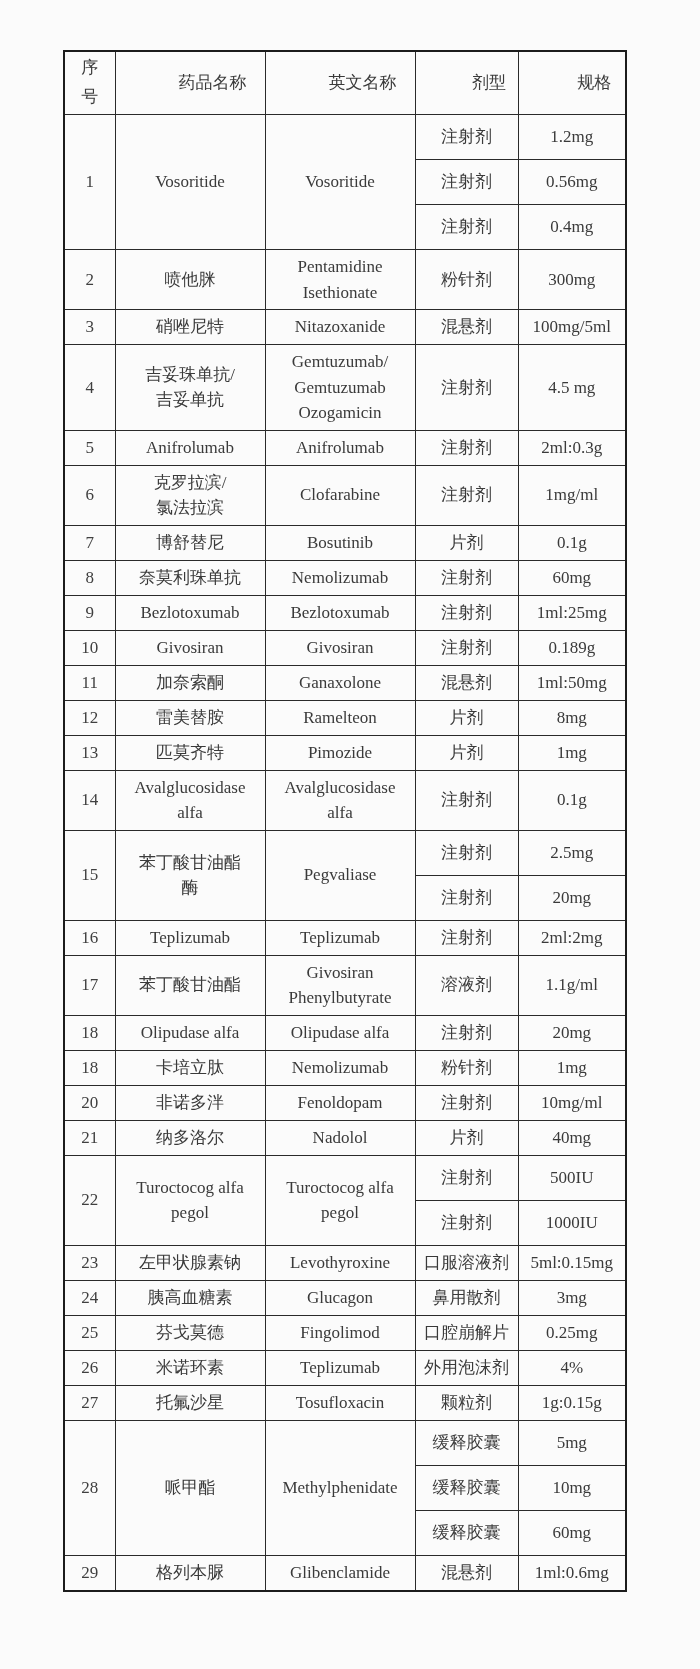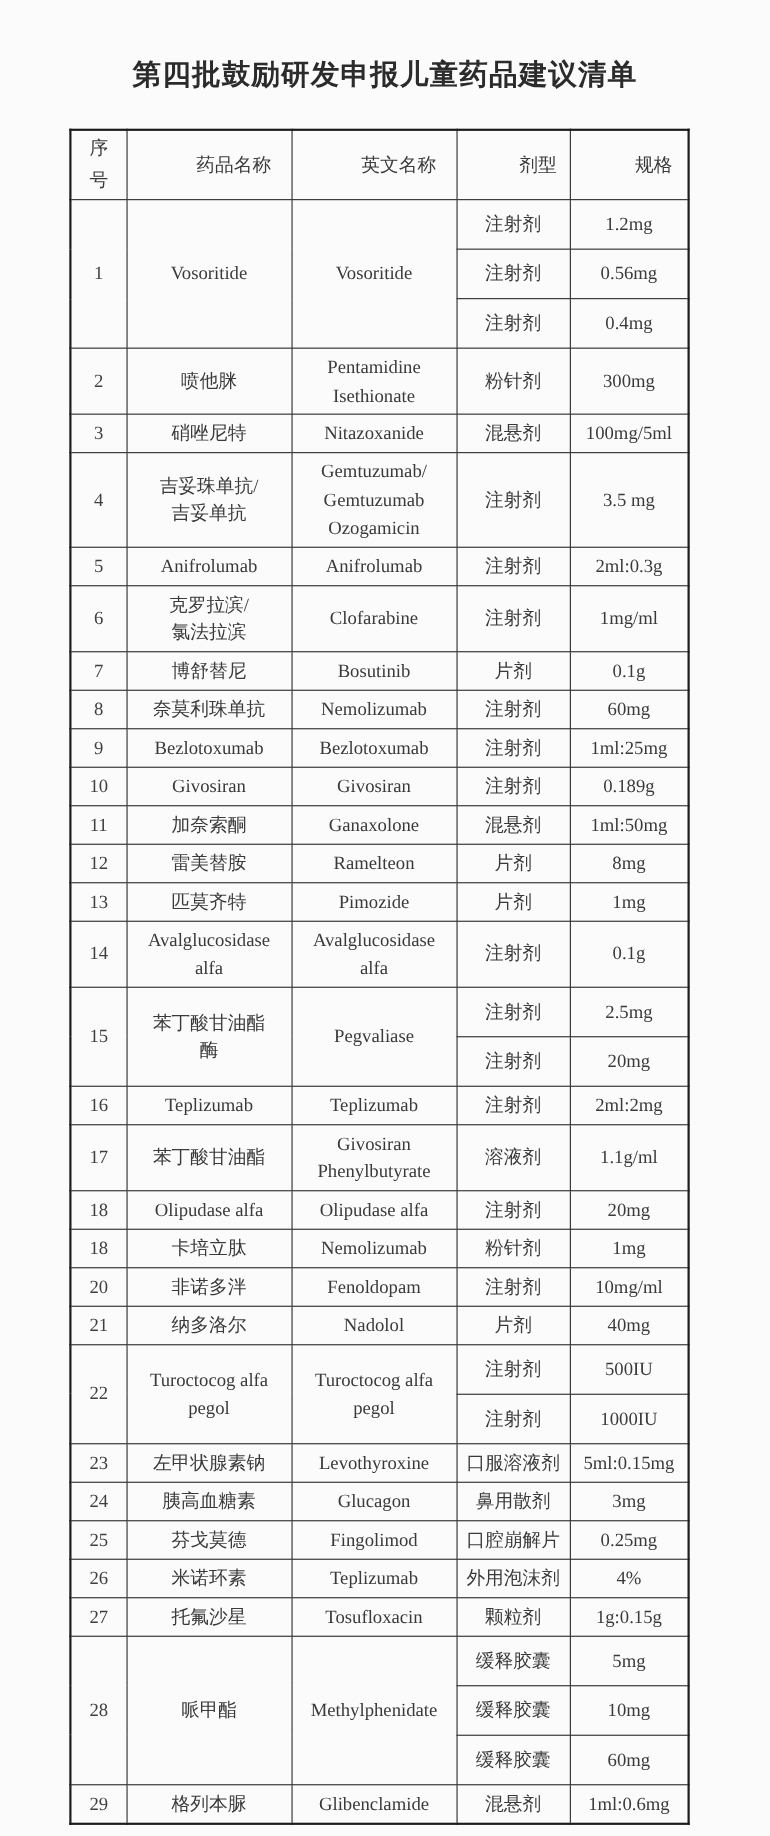--- a/index.html
+++ b/index.html
@@ -50,21 +50,20 @@
     word-break:break-all;
     line-height:1.7;
   }
   .drug-table tr.sub td{height:36px;}
   .c-no{color:#3f3f3f;}
 </style>
 </head>
 <body>
 
 <div class="page">
-  <h1 class="doc-title">第四批鼓励研发申报儿童药品建议清单</h1>
 
   <table class="drug-table">
     <colgroup>
       <col style="width:51px">
       <col style="width:150px">
       <col style="width:150px">
       <col style="width:103px">
       <col style="width:108px">
     </colgroup>
     <thead>
@@ -108,21 +107,21 @@
           <td class="c-spec">100mg/5ml</td>
         </tr>
         <tr>
           <td rowspan="1" class="c-no">4</td>
           <td rowspan="1" class="c-name">吉妥珠单抗/
 吉妥单抗</td>
           <td rowspan="1" class="c-en">Gemtuzumab/
 Gemtuzumab
 Ozogamicin</td>
           <td class="c-form">注射剂</td>
-          <td class="c-spec">3.5 mg</td>
+          <td class="c-spec">4.5 mg</td>
         </tr>
         <tr>
           <td rowspan="1" class="c-no">5</td>
           <td rowspan="1" class="c-name">Anifrolumab</td>
           <td rowspan="1" class="c-en">Anifrolumab</td>
           <td class="c-form">注射剂</td>
           <td class="c-spec">2ml:0.3g</td>
         </tr>
         <tr>
           <td rowspan="1" class="c-no">6</td>

